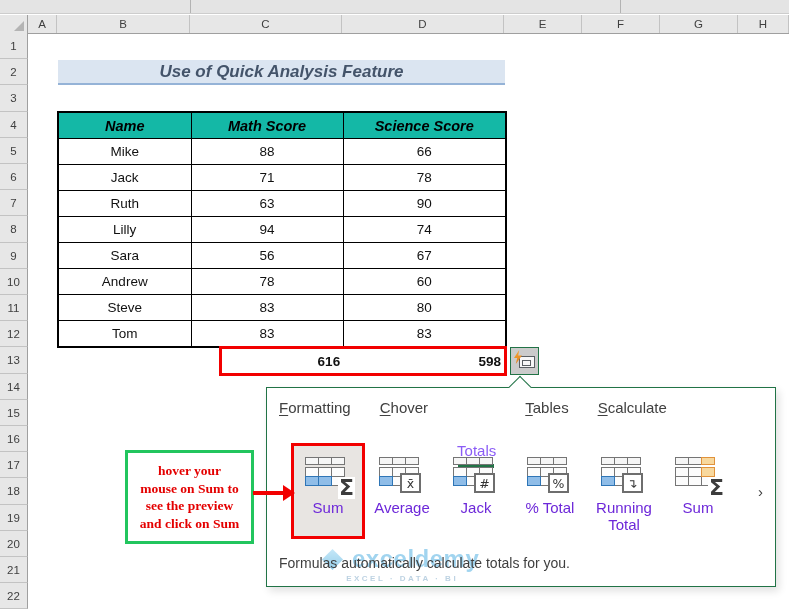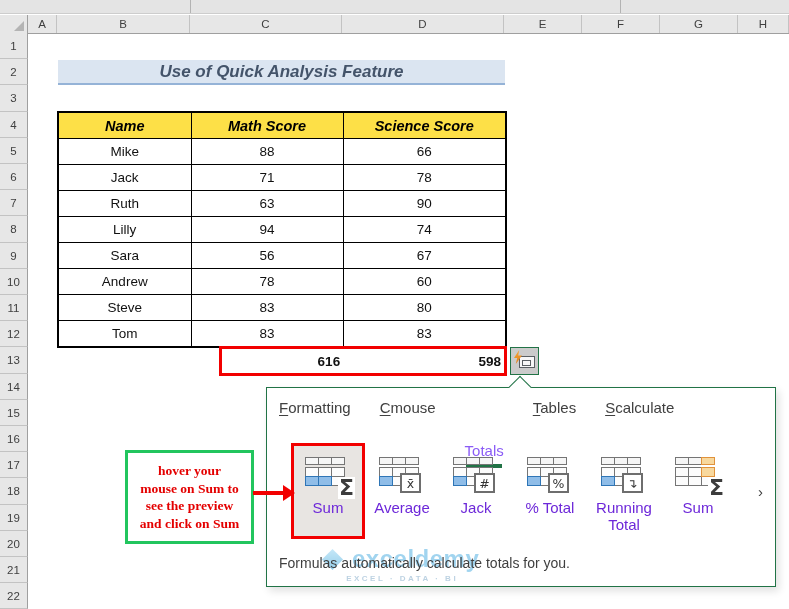--- a/index.html
+++ b/index.html
@@ -21,21 +21,21 @@
   .rowh{position:absolute;left:0;width:28px;box-sizing:border-box;background:#e7e7e7;
         border-right:1px solid #9f9f9f;border-bottom:1px solid #c3c3c3;
         font-size:11.5px;color:#3f3f3f;text-align:center;display:flex;align-items:center;justify-content:center;}
   
   .title-band{position:absolute;left:58px;top:60px;width:447px;height:23px;background:#dbe5f1;
         border-bottom:2px solid #95b3d7;display:flex;align-items:center;justify-content:center;}
   .title-band span{font-size:17px;font-weight:bold;font-style:italic;color:#44546a;}
   
   table.score{position:absolute;left:57px;top:111px;border-collapse:collapse;table-layout:fixed;}
   table.score th, table.score td{border:1px solid #000;height:25px;text-align:center;vertical-align:middle;padding:0;}
-  table.score th{background:#fde047;font-size:14.5px;font-weight:bold;font-style:italic;color:#000;}
+  table.score th{background:#14b8a6;font-size:14.5px;font-weight:bold;font-style:italic;color:#000;}
   table.score td{font-size:13.5px;color:#111;background:#fff;}
   table.score{border:2px solid #000;}
   
   .totals-box{position:absolute;left:219px;top:346px;width:288px;height:30px;box-sizing:border-box;
         border:3px solid #f20000;background:#fff;display:flex;align-items:center;z-index:4;}
   .totals-box .tval{font-size:13.5px;font-weight:bold;color:#111;text-align:right;}
   .tval.math{width:119px;padding-right:2px;}
   .tval.science{width:160px;padding-right:3px;}
   
   .qa-btn{position:absolute;left:510px;top:347px;width:29px;height:28px;box-sizing:border-box;
@@ -205,21 +205,21 @@
   <div class="qa-btn">
     <span class="bolt"></span>
     <span class="form">
         <i></i>
       </span>
   </div>
 
   <div class="qa-popup">
     <div class="qa-tabs">
       <div class="qa-tab"><span></span><span class="accel">F</span><span>ormatting</span></div>
-      <div class="qa-tab"><span></span><span class="accel">C</span><span>mouse</span></div>
+      <div class="qa-tab"><span></span><span class="accel">C</span><span>hover</span></div>
       <div class="qa-tab active"><span>T</span><span class="accel">o</span><span>tals</span></div>
       <div class="qa-tab"><span></span><span class="accel">T</span><span>ables</span></div>
       <div class="qa-tab"><span></span><span class="accel">S</span><span>calculate</span></div>
     </div>
 
     <span class="qa-chev qa-chev-left">‹</span>
 
     <div class="qa-tiles">
 
       <div class="qa-tile selected">

